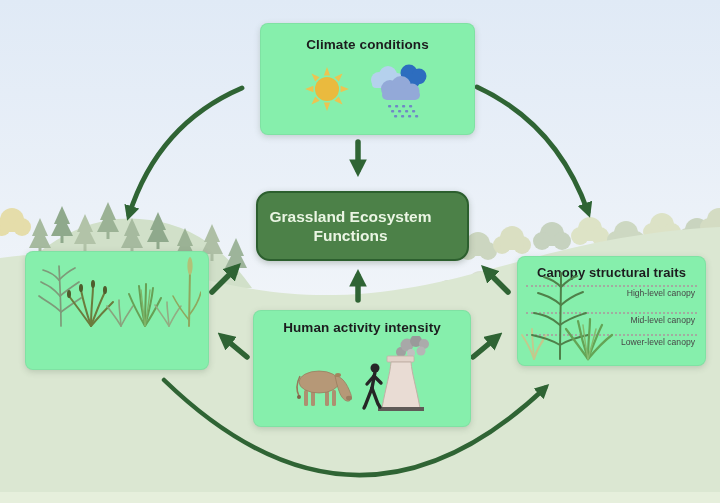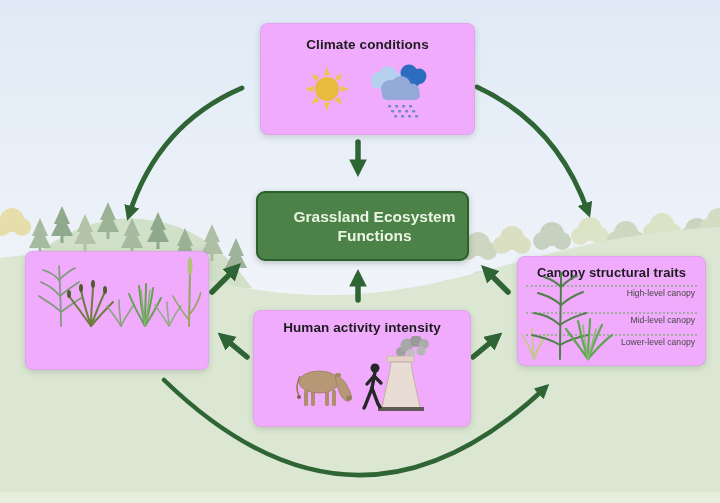--- a/index.html
+++ b/index.html
@@ -1,28 +1,28 @@
 <!DOCTYPE html>
 <html><head>
 <meta charset="utf-8">
 <style>
   html,body{margin:0;padding:0;background:#fff;}
   .stage{position:relative;width:720px;height:503px;overflow:hidden;
          font-family:"Liberation Sans","DejaVu Sans",sans-serif;}
   .stage svg.layer{position:absolute;left:0;top:0;pointer-events:none;}
-  .card{position:absolute;background:#f0abfc;border-radius:8px;
+  .card{position:absolute;background:#86efac;border-radius:8px;
         box-shadow:0 2px 6px rgba(70,90,70,.22);border:1px solid rgba(0,0,0,.05);
         text-align:center;}
   .card-title{font-weight:bold;color:#1c1c1e;font-size:13px;letter-spacing:.1px;}
   .climate{left:260px;top:23px;width:213px;height:110px;}
   .climate .card-title{margin-top:13px;font-size:13.5px;}
   .icon-row{display:flex;justify-content:center;align-items:center;gap:16px;margin-top:6px;}
   .gef{position:absolute;left:256px;top:191px;width:209px;height:66px;
-       background:#4c8148;border:2.5px solid #2c5f2e;border-radius:9px;
-       box-shadow:0 2px 6px rgba(60,80,60,.3);display:flex;align-items:center;justify-content:flex-end;}
+       background:#4c8148;border:2.5px solid #2c5f2e;border-radius:14px;
+       box-shadow:0 2px 6px rgba(60,80,60,.3);display:flex;align-items:center;justify-content:flex-start;}
   .gef span{color:#eaf5e3;font-weight:bold;font-size:15.5px;line-height:1.25;
             text-align:center;width:185px;}
   .plant{left:25px;top:251px;width:182px;height:117px;}
   .plant .card-title{margin-top:9px;}
   .hai{left:253px;top:310px;width:216px;height:115px;}
   .hai .card-title{margin-top:9px;font-size:13.5px;}
   .canopy{left:517px;top:256px;width:187px;height:108px;}
   .canopy .card-title{margin-top:8px;}
   .cline{position:absolute;left:8px;right:8px;border-top:2px dotted #a3aba0;height:0;}
   .clabel{position:absolute;right:10px;font-size:8.6px;color:#474747;}

